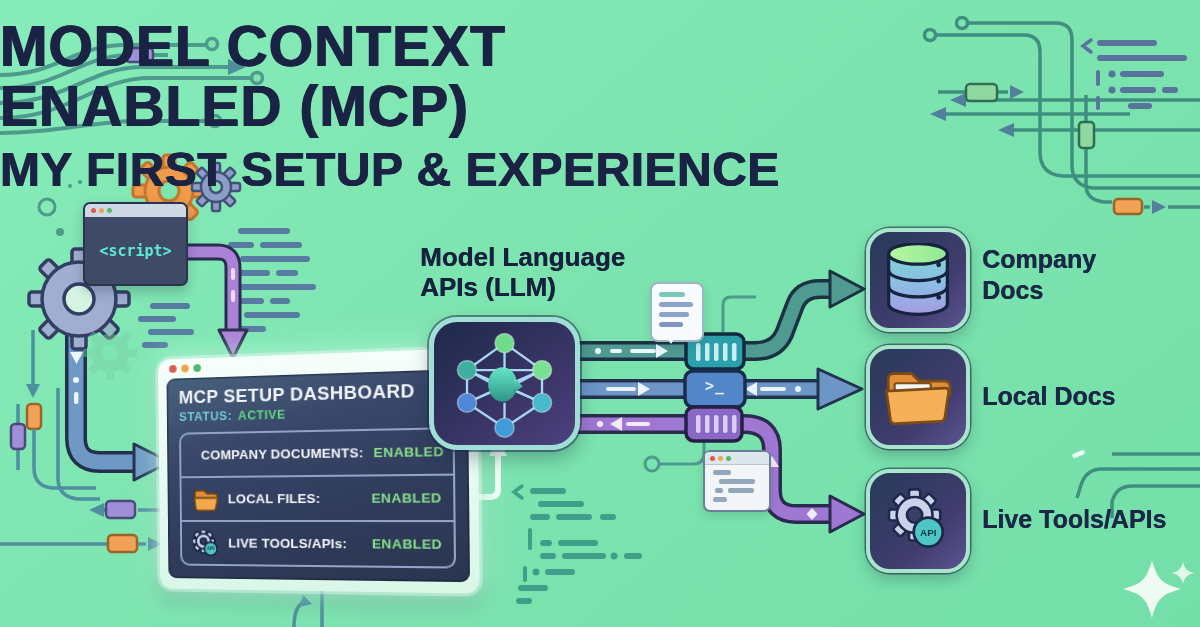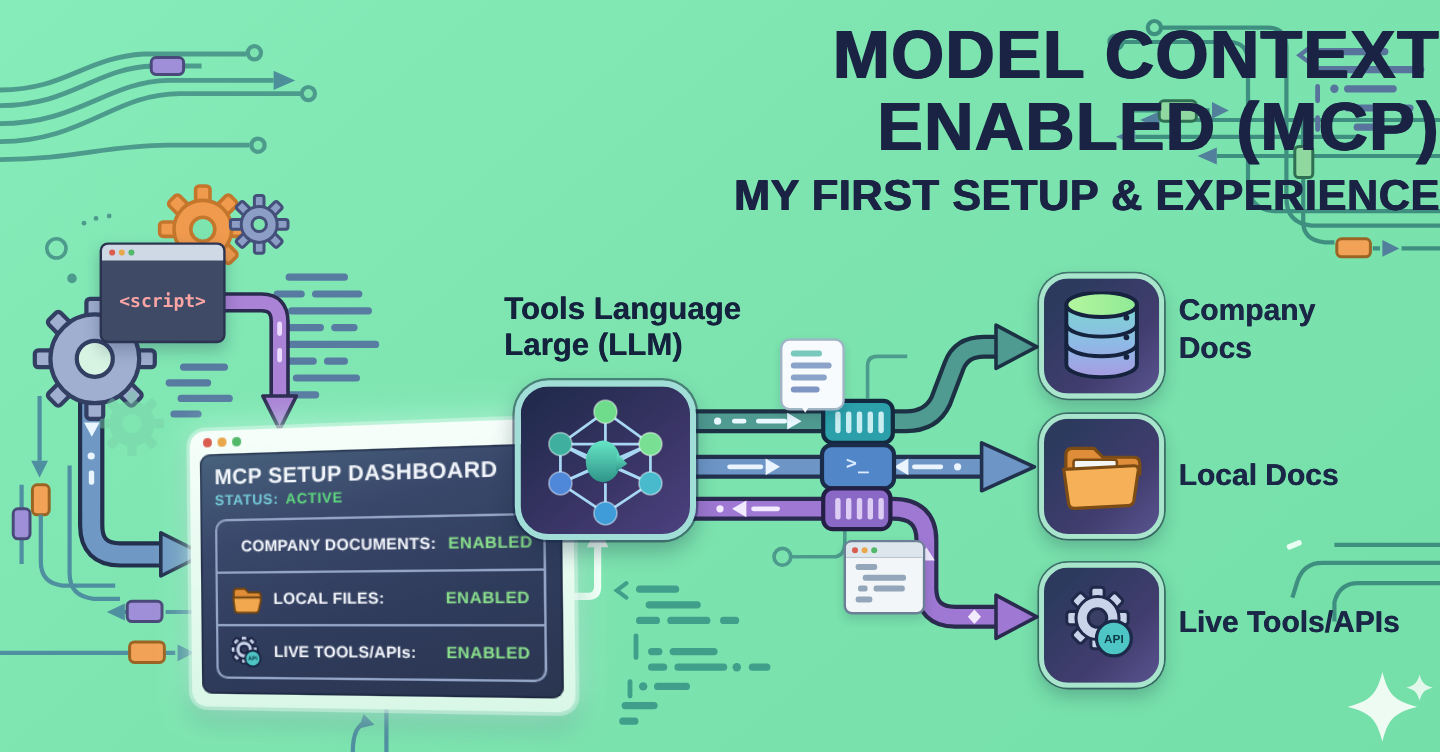--- a/index.html
+++ b/index.html
@@ -3,34 +3,34 @@
 <meta charset="utf-8">
 <style>
   html,body{margin:0;padding:0;background:#5fae88;}
   #canvas{position:relative;width:1200px;height:627px;overflow:hidden;
     background:linear-gradient(140deg,#86ecb9 0%,#7de4b0 45%,#74dfa9 100%);
     font-family:"Liberation Sans",sans-serif;}
   svg{display:block;}
   .abs{position:absolute;}
 
   
-  .title-wrap{position:absolute;left:0;right:0;top:16px;text-align:right;color:#1b2344;}
+  .title-wrap{position:absolute;left:0;right:0;top:16px;text-align:left;color:#1b2344;}
   .title-line{font-size:57px;font-weight:700;line-height:1.06;letter-spacing:1px;
     text-shadow:0.7px 0 currentColor,-0.7px 0 currentColor;}
-  .subtitle{font-size:36px;font-weight:700;letter-spacing:.5px;margin-top:5px;
+  .subtitle{font-size:48px;font-weight:700;letter-spacing:.5px;margin-top:5px;
     text-shadow:0.5px 0 currentColor,-0.5px 0 currentColor;}
 
   
   .terminal{left:83px;top:202px;width:101px;height:80px;background:#3f4a66;
     border:2px solid #2b3350;border-radius:7px;box-shadow:0 6px 12px rgba(25,45,70,.25);}
   .term-bar{height:13px;background:#cfd9e6;border-radius:5px 5px 0 0;display:flex;align-items:center;gap:3px;padding-left:6px;}
   .dot{width:5px;height:5px;border-radius:50%;}
   .dot.r{background:#d95c4e}.dot.y{background:#e8a74b}.dot.g{background:#53b96a}
   .term-body{height:calc(100% - 13px);display:flex;align-items:center;justify-content:center;
-    color:#fca5a5;font:700 15px "DejaVu Sans Mono",monospace;letter-spacing:0;}
+    color:#5eead4;font:700 15px "DejaVu Sans Mono",monospace;letter-spacing:0;}
 
   
   .dashboard{left:152px;top:354px;width:322px;transform:perspective(620px) rotateY(-8deg) rotate(-0.6deg);
     background:linear-gradient(180deg,#f6fefa,#d9f7e7);border-radius:13px;
     box-shadow:0 0 0 3px rgba(255,255,255,.35),0 0 28px rgba(195,255,228,.9),0 10px 22px rgba(25,45,70,.28);}
   .db-bar{height:20px;display:flex;align-items:center;gap:5px;padding-left:12px;}
   .db-bar .dot{width:8px;height:8px;}
   .db-panel{margin:0 9px 11px 9px;border-radius:9px;padding:9px 13px 13px;
     background:linear-gradient(165deg,#48627d 0%,#39476a 30%,#303c5c 62%,#2a3550 100%);
     box-shadow:inset 0 0 0 1.5px rgba(15,25,45,.5);}
@@ -449,22 +449,22 @@
             <text x="17" y="18.8" text-anchor="middle" font-size="4.6" font-weight="bold" fill="#0c3a46" font-family="Liberation Sans, sans-serif">API</text>
           </svg>
           <span class="lbl">LIVE TOOLS/APIs:</span>
           <span class="val">ENABLED</span>
         </div>
       </div>
     </div>
   </div>
 
   <div class="abs llm-label">
-    <div>Tools Language</div>
-    <div>Large (LLM)</div>
+    <div>Model Language</div>
+    <div>APIs (LLM)</div>
   </div>
   <div class="abs llm-box">
     <svg width="126" height="110" viewBox="0 0 131 113">
       <defs>
           <linearGradient id="hg" x1="0" y1="0" x2="0" y2="1">
         <stop offset="0" stop-color="#66e6c6"></stop>
             <stop offset="1" stop-color="#2f9488"></stop>
           </linearGradient>
         </defs>
       <g stroke="#a7d7f2" stroke-width="2.4">

